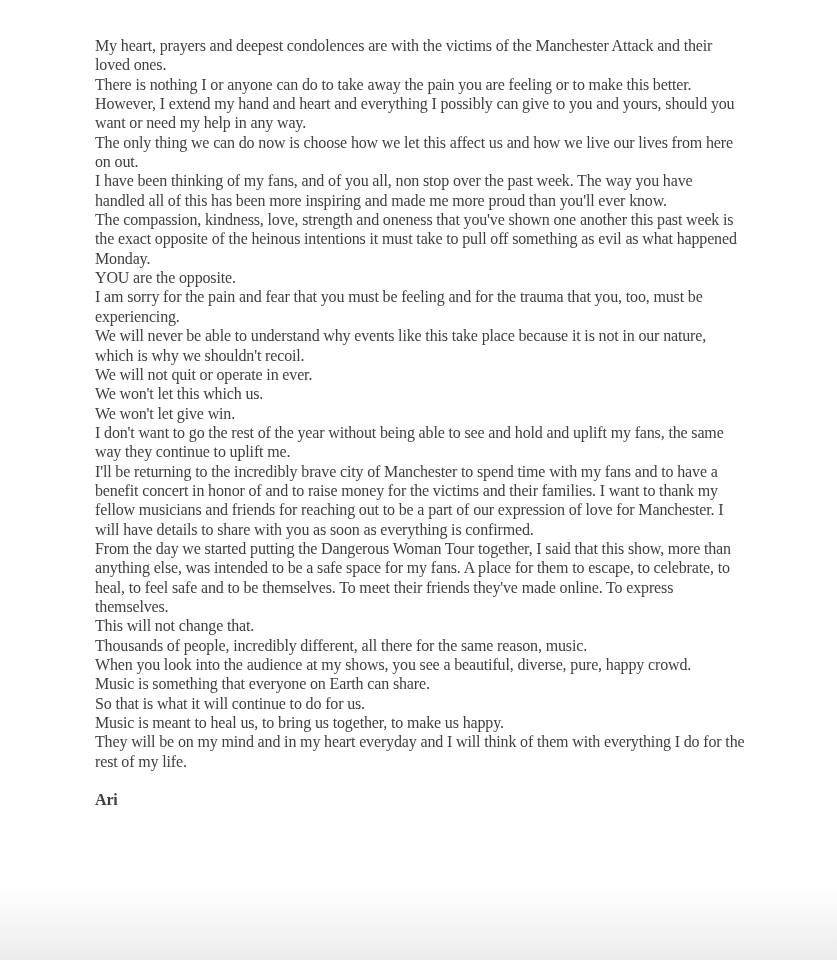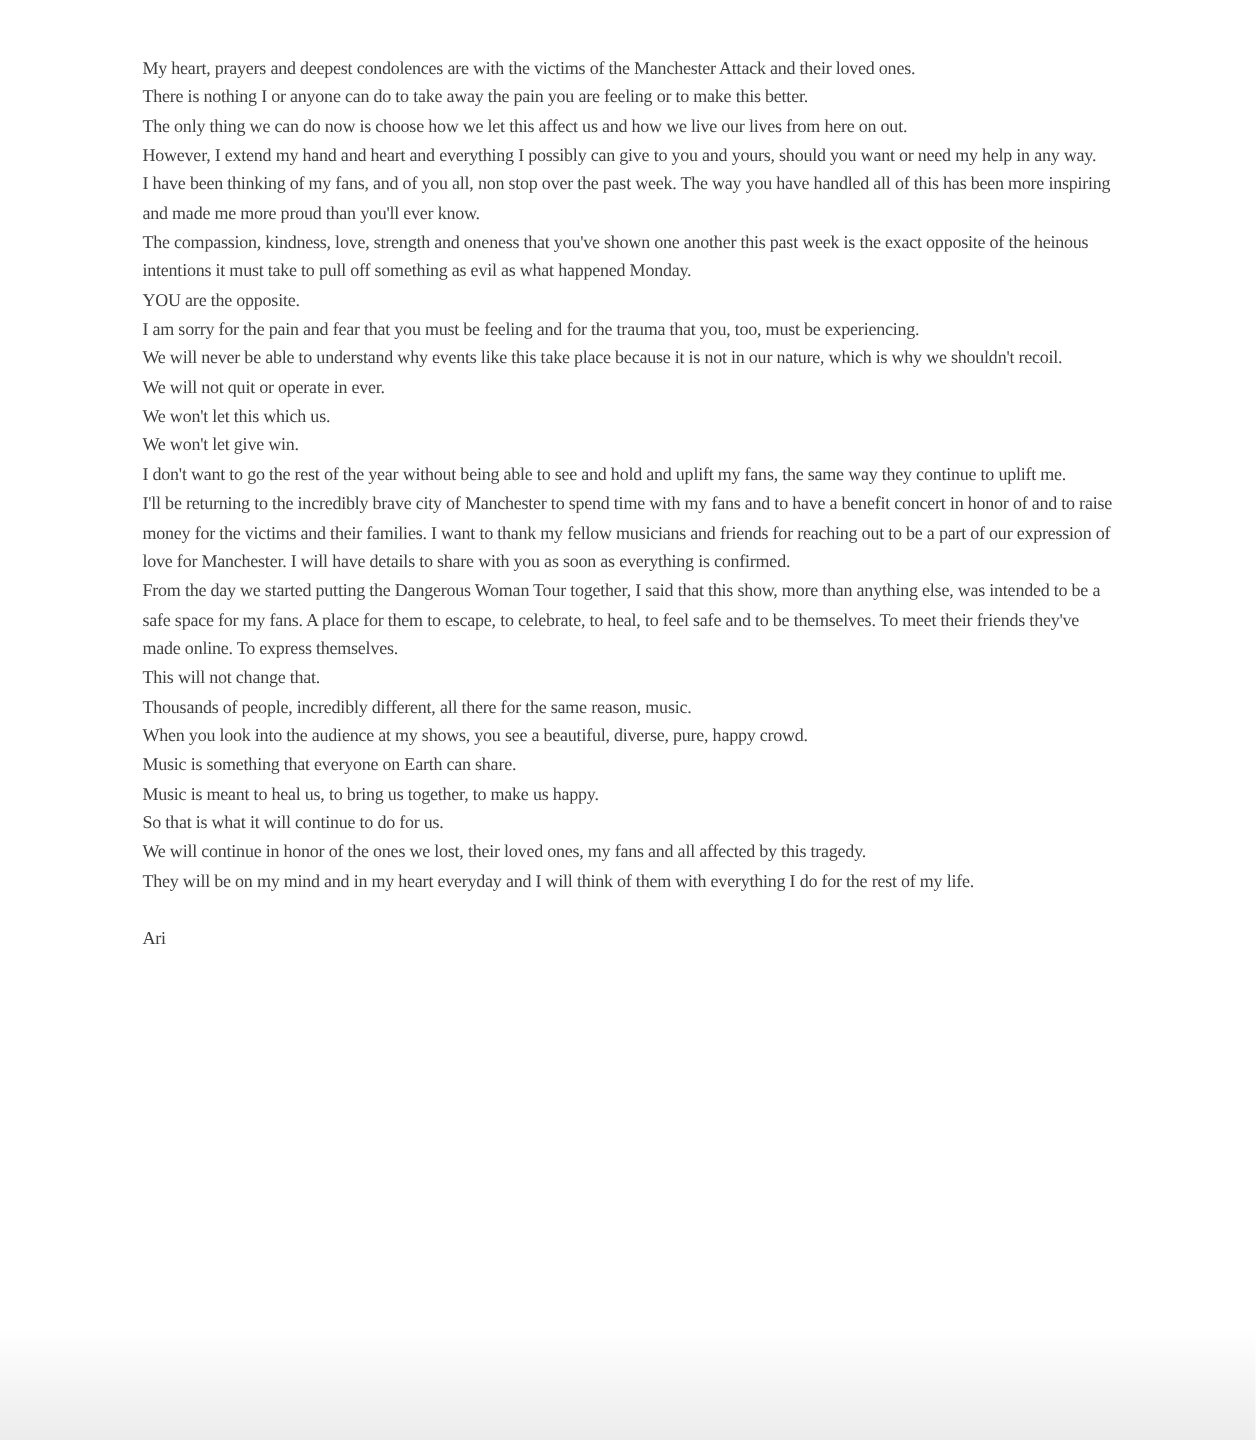--- a/index.html
+++ b/index.html
@@ -13,64 +13,64 @@
     position: relative;
     overflow: hidden;
     font-family: "Liberation Serif", "DejaVu Serif", serif;
   }
   .letter {
     position: absolute;
     top: 36px;
     left: 95px;
     width: 650px;
     color: #3f3f3f;
-    font-size: 12px;
+    font-size: 16px;
     line-height: 19.35px;
     letter-spacing: -0.15px;
   }
   .letter p {
     margin: 0;
     padding: 0;
   }
   .signature {
     margin-top: 19.35px !important;
+    font-weight: bold;
   }
   .bottom-fade {
     position: absolute;
     left: 0;
     right: 0;
     bottom: 0;
     height: 75px;
     background: linear-gradient(to bottom, rgba(236,236,236,0) 0%, #ececec 100%);
     pointer-events: none;
   }
 </style>
 </head>
 <body>
 
 <main class="letter">
   <p>My heart, prayers and deepest condolences are with the victims of the Manchester Attack and their loved ones.</p>
   <p>There is nothing I or anyone can do to take away the pain you are feeling or to make this better.</p>
+  <p>However, I extend my hand and heart and everything I possibly can give to you and yours, should you want or need my help in any way.</p>
   <p>The only thing we can do now is choose how we let this affect us and how we live our lives from here on out.</p>
-  <p>However, I extend my hand and heart and everything I possibly can give to you and yours, should you want or need my help in any way.</p>
   <p>I have been thinking of my fans, and of you all, non stop over the past week. The way you have handled all of this has been more inspiring and made me more proud than you'll ever know.</p>
   <p>The compassion, kindness, love, strength and oneness that you've shown one another this past week is the exact opposite of the heinous intentions it must take to pull off something as evil as what happened Monday.</p>
   <p>YOU are the opposite.</p>
   <p>I am sorry for the pain and fear that you must be feeling and for the trauma that you, too, must be experiencing.</p>
   <p>We will never be able to understand why events like this take place because it is not in our nature, which is why we shouldn't recoil.</p>
   <p>We will not quit or operate in ever.</p>
   <p>We won't let this which us.</p>
   <p>We won't let give win.</p>
   <p>I don't want to go the rest of the year without being able to see and hold and uplift my fans, the same way they continue to uplift me.</p>
   <p>I'll be returning to the incredibly brave city of Manchester to spend time with my fans and to have a benefit concert in honor of and to raise money for the victims and their families. I want to thank my fellow musicians and friends for reaching out to be a part of our expression of love for Manchester. I will have details to share with you as soon as everything is confirmed.</p>
   <p>From the day we started putting the Dangerous Woman Tour together, I said that this show, more than anything else, was intended to be a safe space for my fans. A place for them to escape, to celebrate, to heal, to feel safe and to be themselves. To meet their friends they've made online. To express themselves.</p>
   <p>This will not change that.</p>
   <p>Thousands of people, incredibly different, all there for the same reason, music.</p>
   <p>When you look into the audience at my shows, you see a beautiful, diverse, pure, happy crowd.</p>
   <p>Music is something that everyone on Earth can share.</p>
+  <p>So that is what it will continue to do for us.</p>
   <p>Music is meant to heal us, to bring us together, to make us happy.</p>
-  <p>So that is what it will continue to do for us.</p>
-  <p>We will continue in honor of the ones we lost, their loved ones, my fans and all affected by this tragedy.</p>
   <p>They will be on my mind and in my heart everyday and I will think of them with everything I do for the rest of my life.</p>
   <p class="signature">Ari</p>
 </main>
 
 <div class="bottom-fade"></div>
 
 </body></html>

